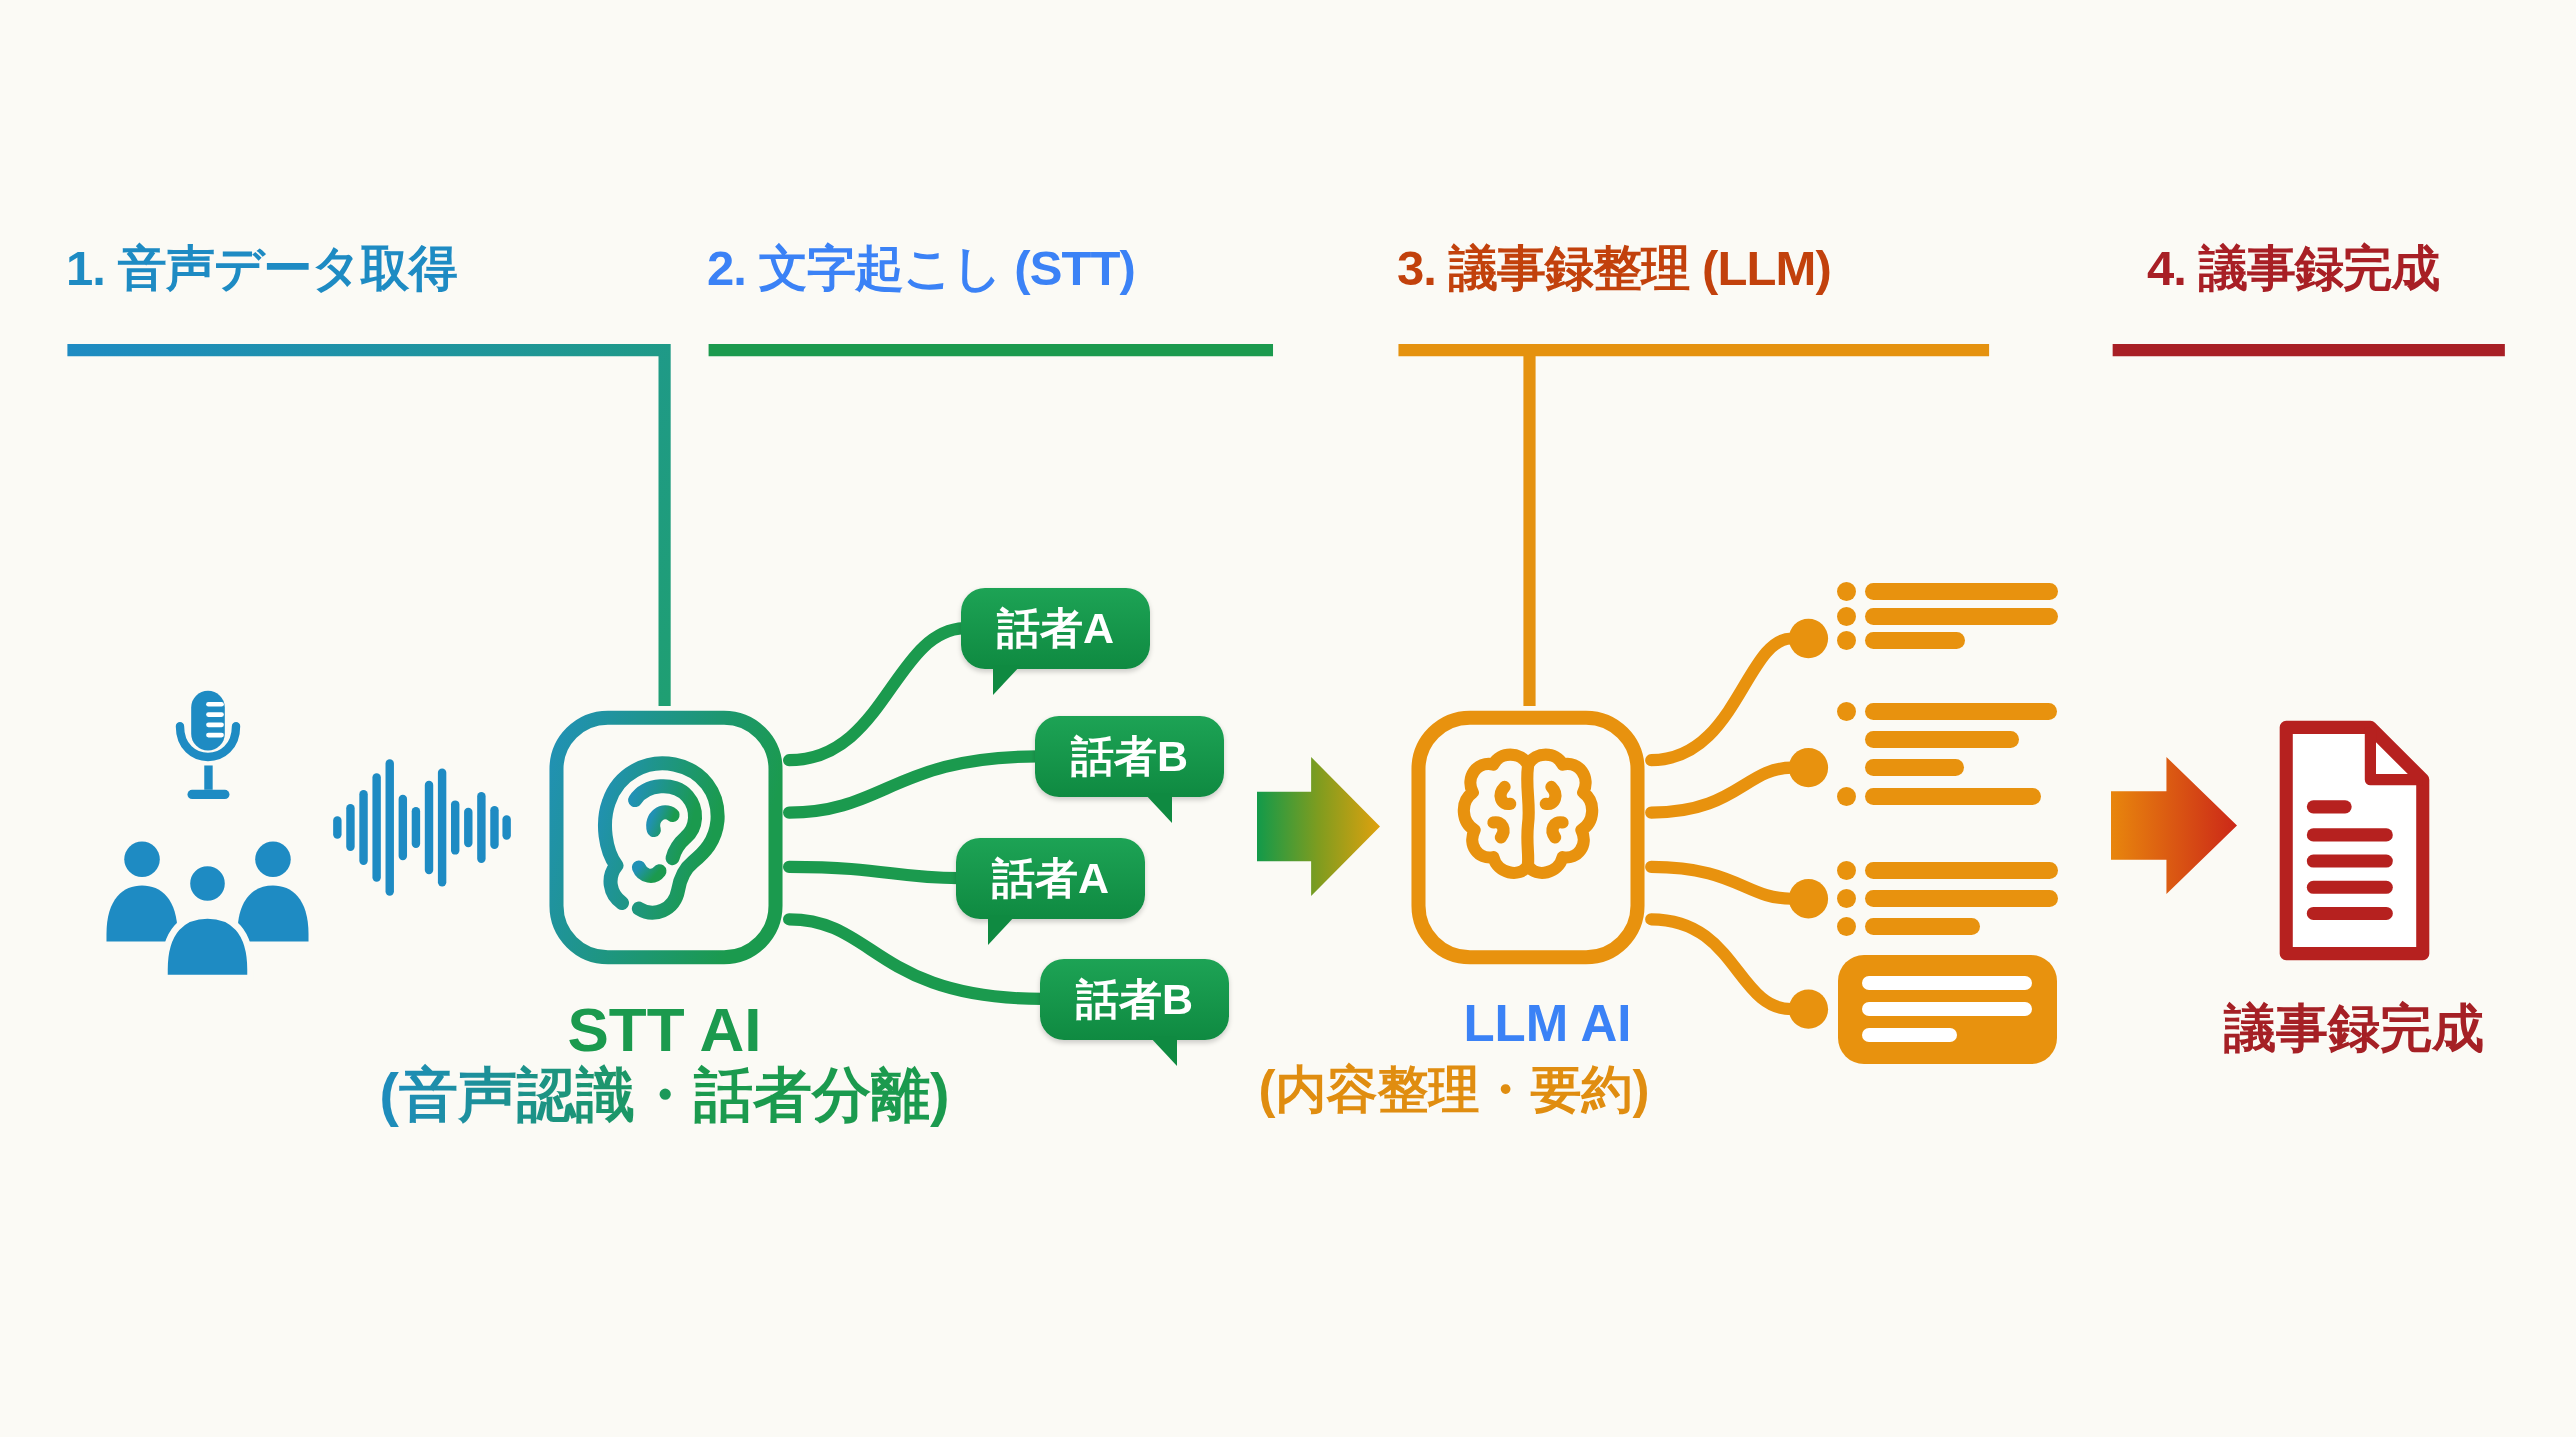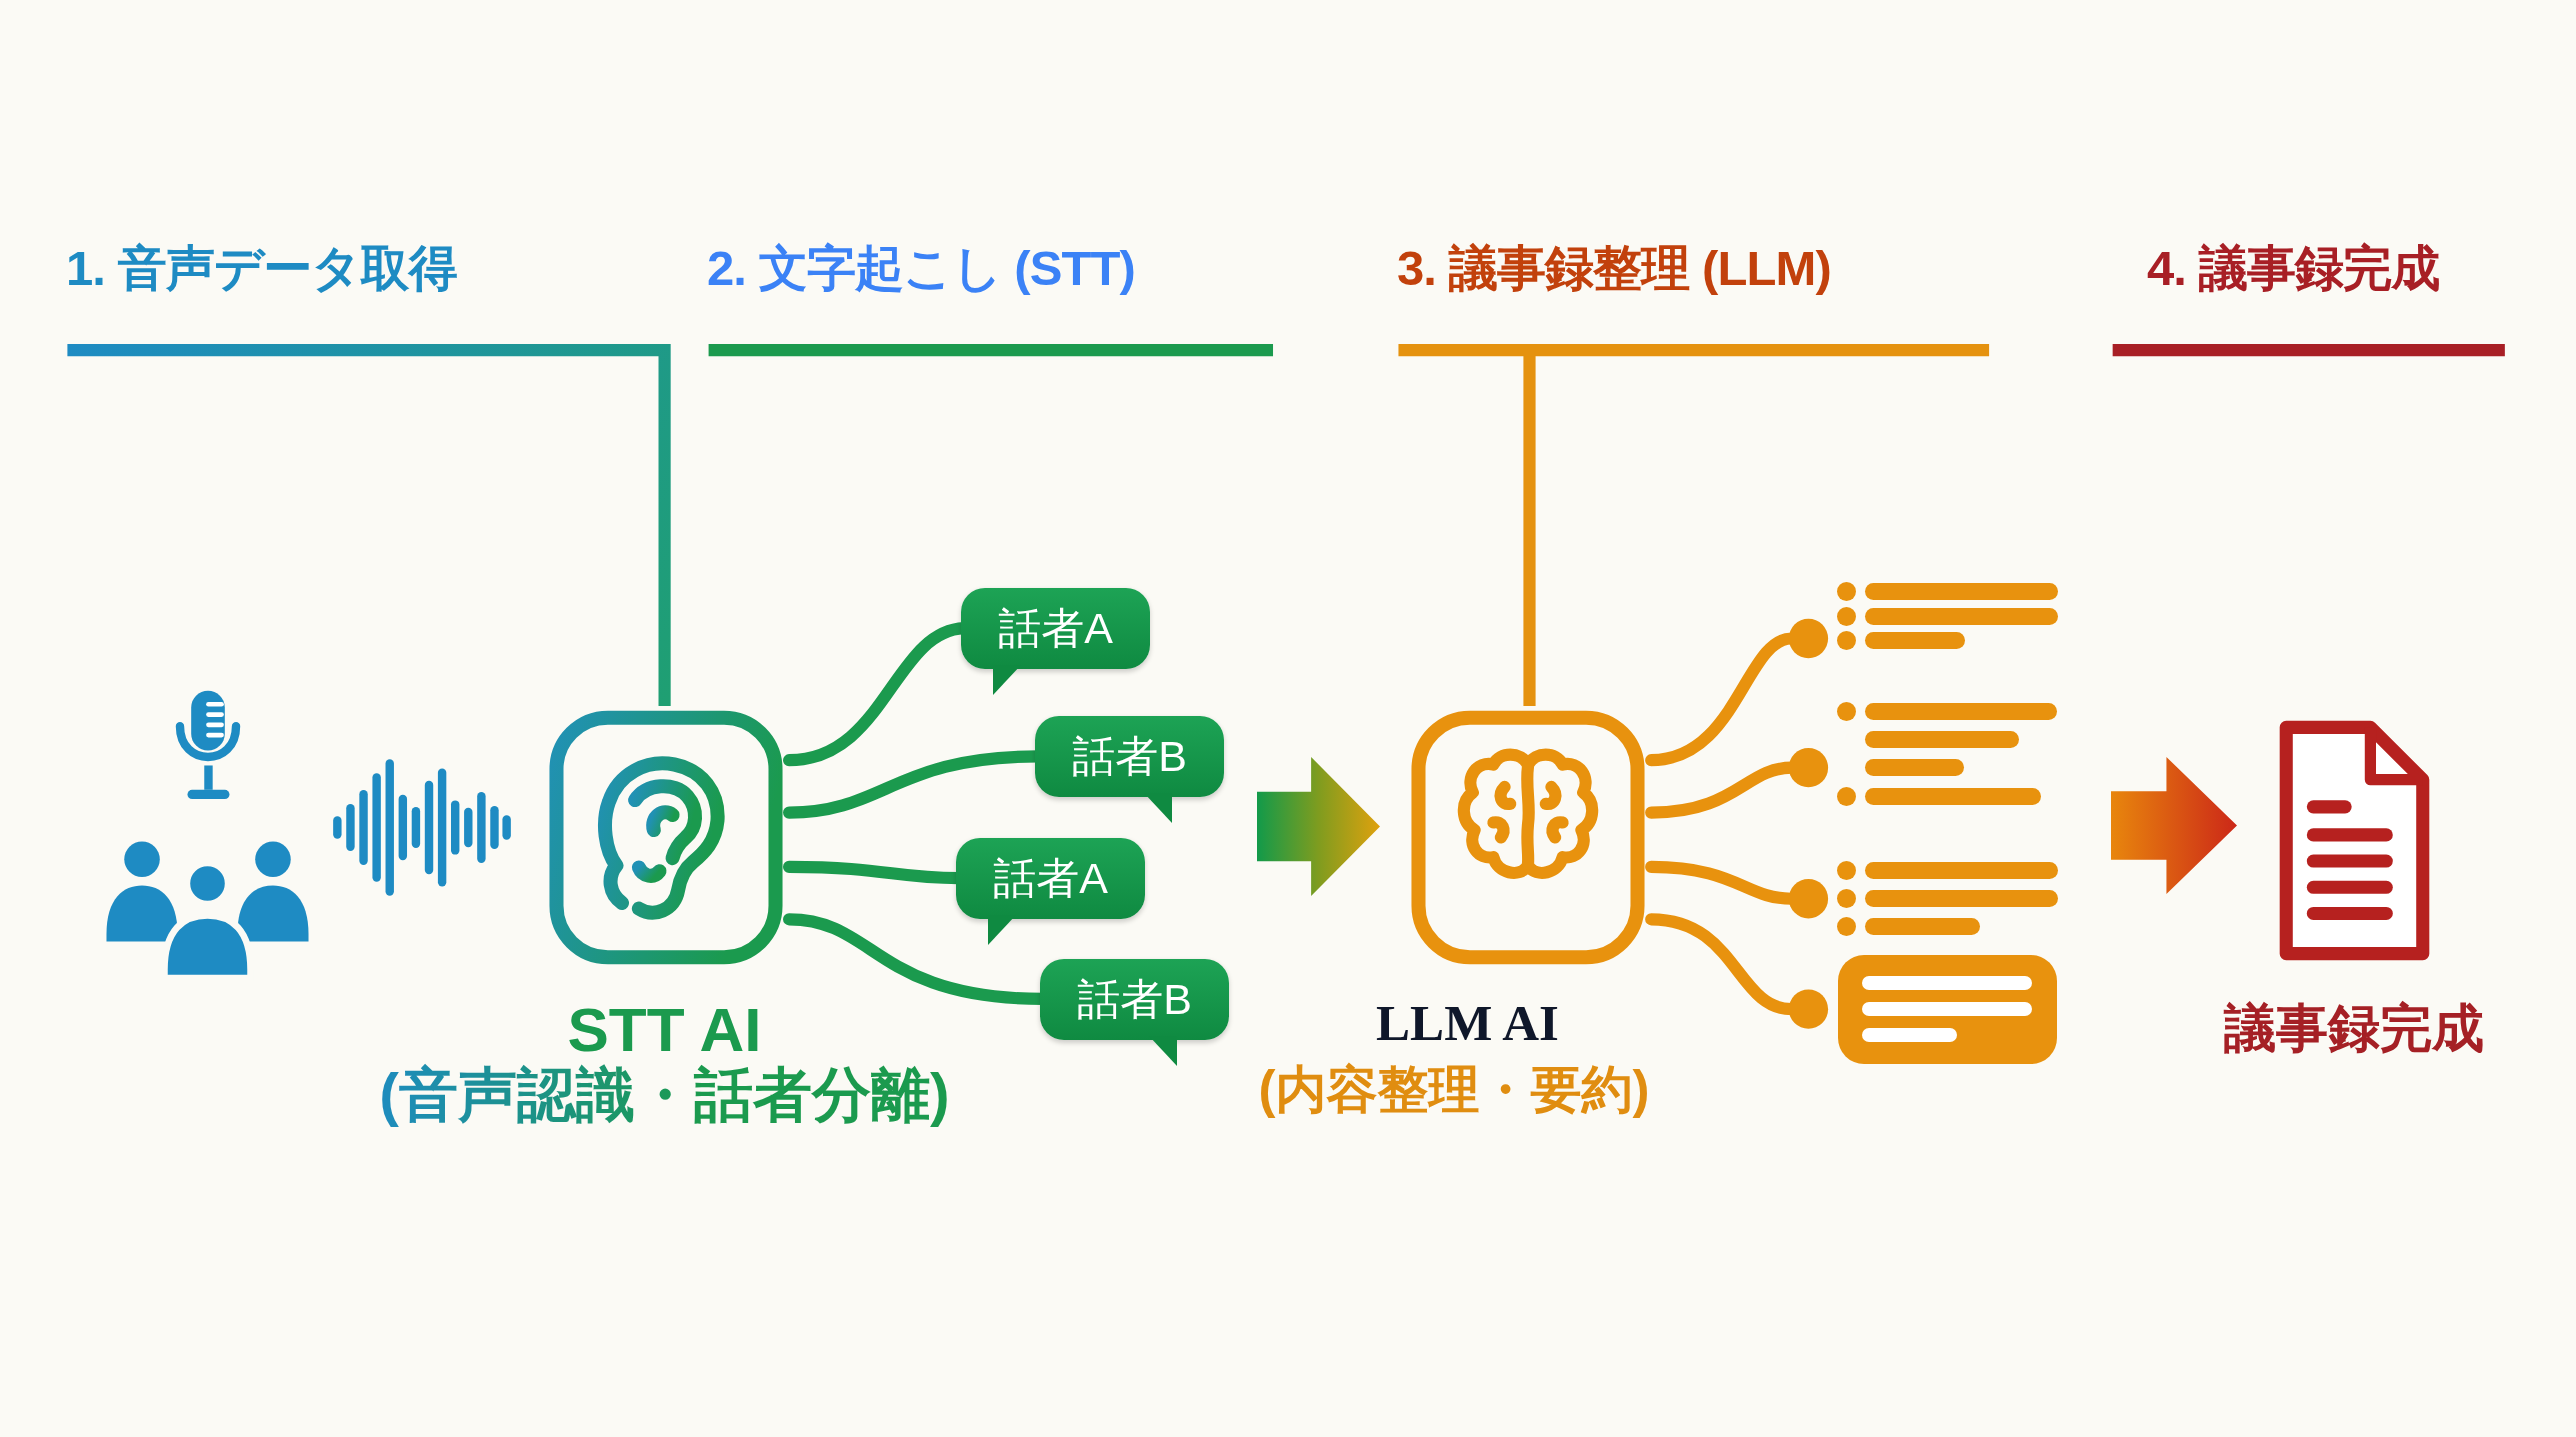--- a/index.html
+++ b/index.html
@@ -14,21 +14,21 @@
     letter-spacing:-0.9px;white-space:nowrap;
   }
   .caption{position:absolute;font-weight:bold;text-align:center;white-space:nowrap;}
   .bubble{
     position:absolute;width:189px;height:81px;border-radius:24px;
     background:linear-gradient(180deg,#1da355,#0f8a41);
     box-shadow:0 2.8px 5.6px rgba(0,0,0,0.18);
   }
   .bubble .btxt{
     display:block;width:100%;height:104px;line-height:81px;text-align:center;
-    color:#ffffff;font-size:43px;font-weight:normal;
+    color:#ffffff;font-size:43px;font-weight:bold;
   }
   .tail{position:absolute;width:0;height:0;bottom:-26px;}
   .tail.left{left:32px;border-top:30px solid #0f8a41;border-right:28px solid transparent;}
   .tail.right{right:52px;border-top:30px solid #0f8a41;border-left:28px solid transparent;}
   .arrow{position:absolute;clip-path:polygon(0 25%,44% 25%,44% 0,100% 50%,44% 100%,44% 75%,0 75%);}
   .arrow.green{left:1257px;top:757px;width:123px;height:139px;
     background:linear-gradient(90deg,#129a4a,#7f9c1f,#dfa10e);}
   .arrow.red{left:2111px;top:757px;width:126px;height:137px;
     background:linear-gradient(90deg,#e8860d,#cc2818);}
   .ogroup{position:absolute;display:flex;flex-direction:column;}
@@ -244,16 +244,16 @@
     <rect x="36" y="88" width="48" height="14" rx="7"></rect>
     <rect x="36" y="118" width="92" height="14" rx="7"></rect>
     <rect x="36" y="146" width="92" height="14" rx="7"></rect>
     <rect x="36" y="174" width="92" height="14" rx="7"></rect>
     <rect x="36" y="202" width="92" height="14" rx="7"></rect>
   </g>
 </svg>
 
 <div class="caption" style="left:449px;top:994px;width:431px;font-size:62px;color:#1b9a4e;">STT AI</div>
 <div class="caption grad-text" style="left:365px;top:1056px;width:599px;font-size:59px;">(音声認識・話者分離)</div>
-<div class="caption" style="left:1252px;top:994px;width:431px;font-size:51px;color:#0f172a;font-family:Liberation Serif, serif;">LLM AI</div>
+<div class="caption" style="left:1332px;top:994px;width:431px;font-size:51px;color:#3b82f6;">LLM AI</div>
 <div class="caption" style="left:1248px;top:1056px;width:412px;font-size:51px;color:#e08d10;">(内容整理・要約)</div>
 <div class="caption" style="left:2181px;top:994px;width:346px;font-size:52px;color:#a52025;">議事録完成</div>
 
 
 </body></html>

